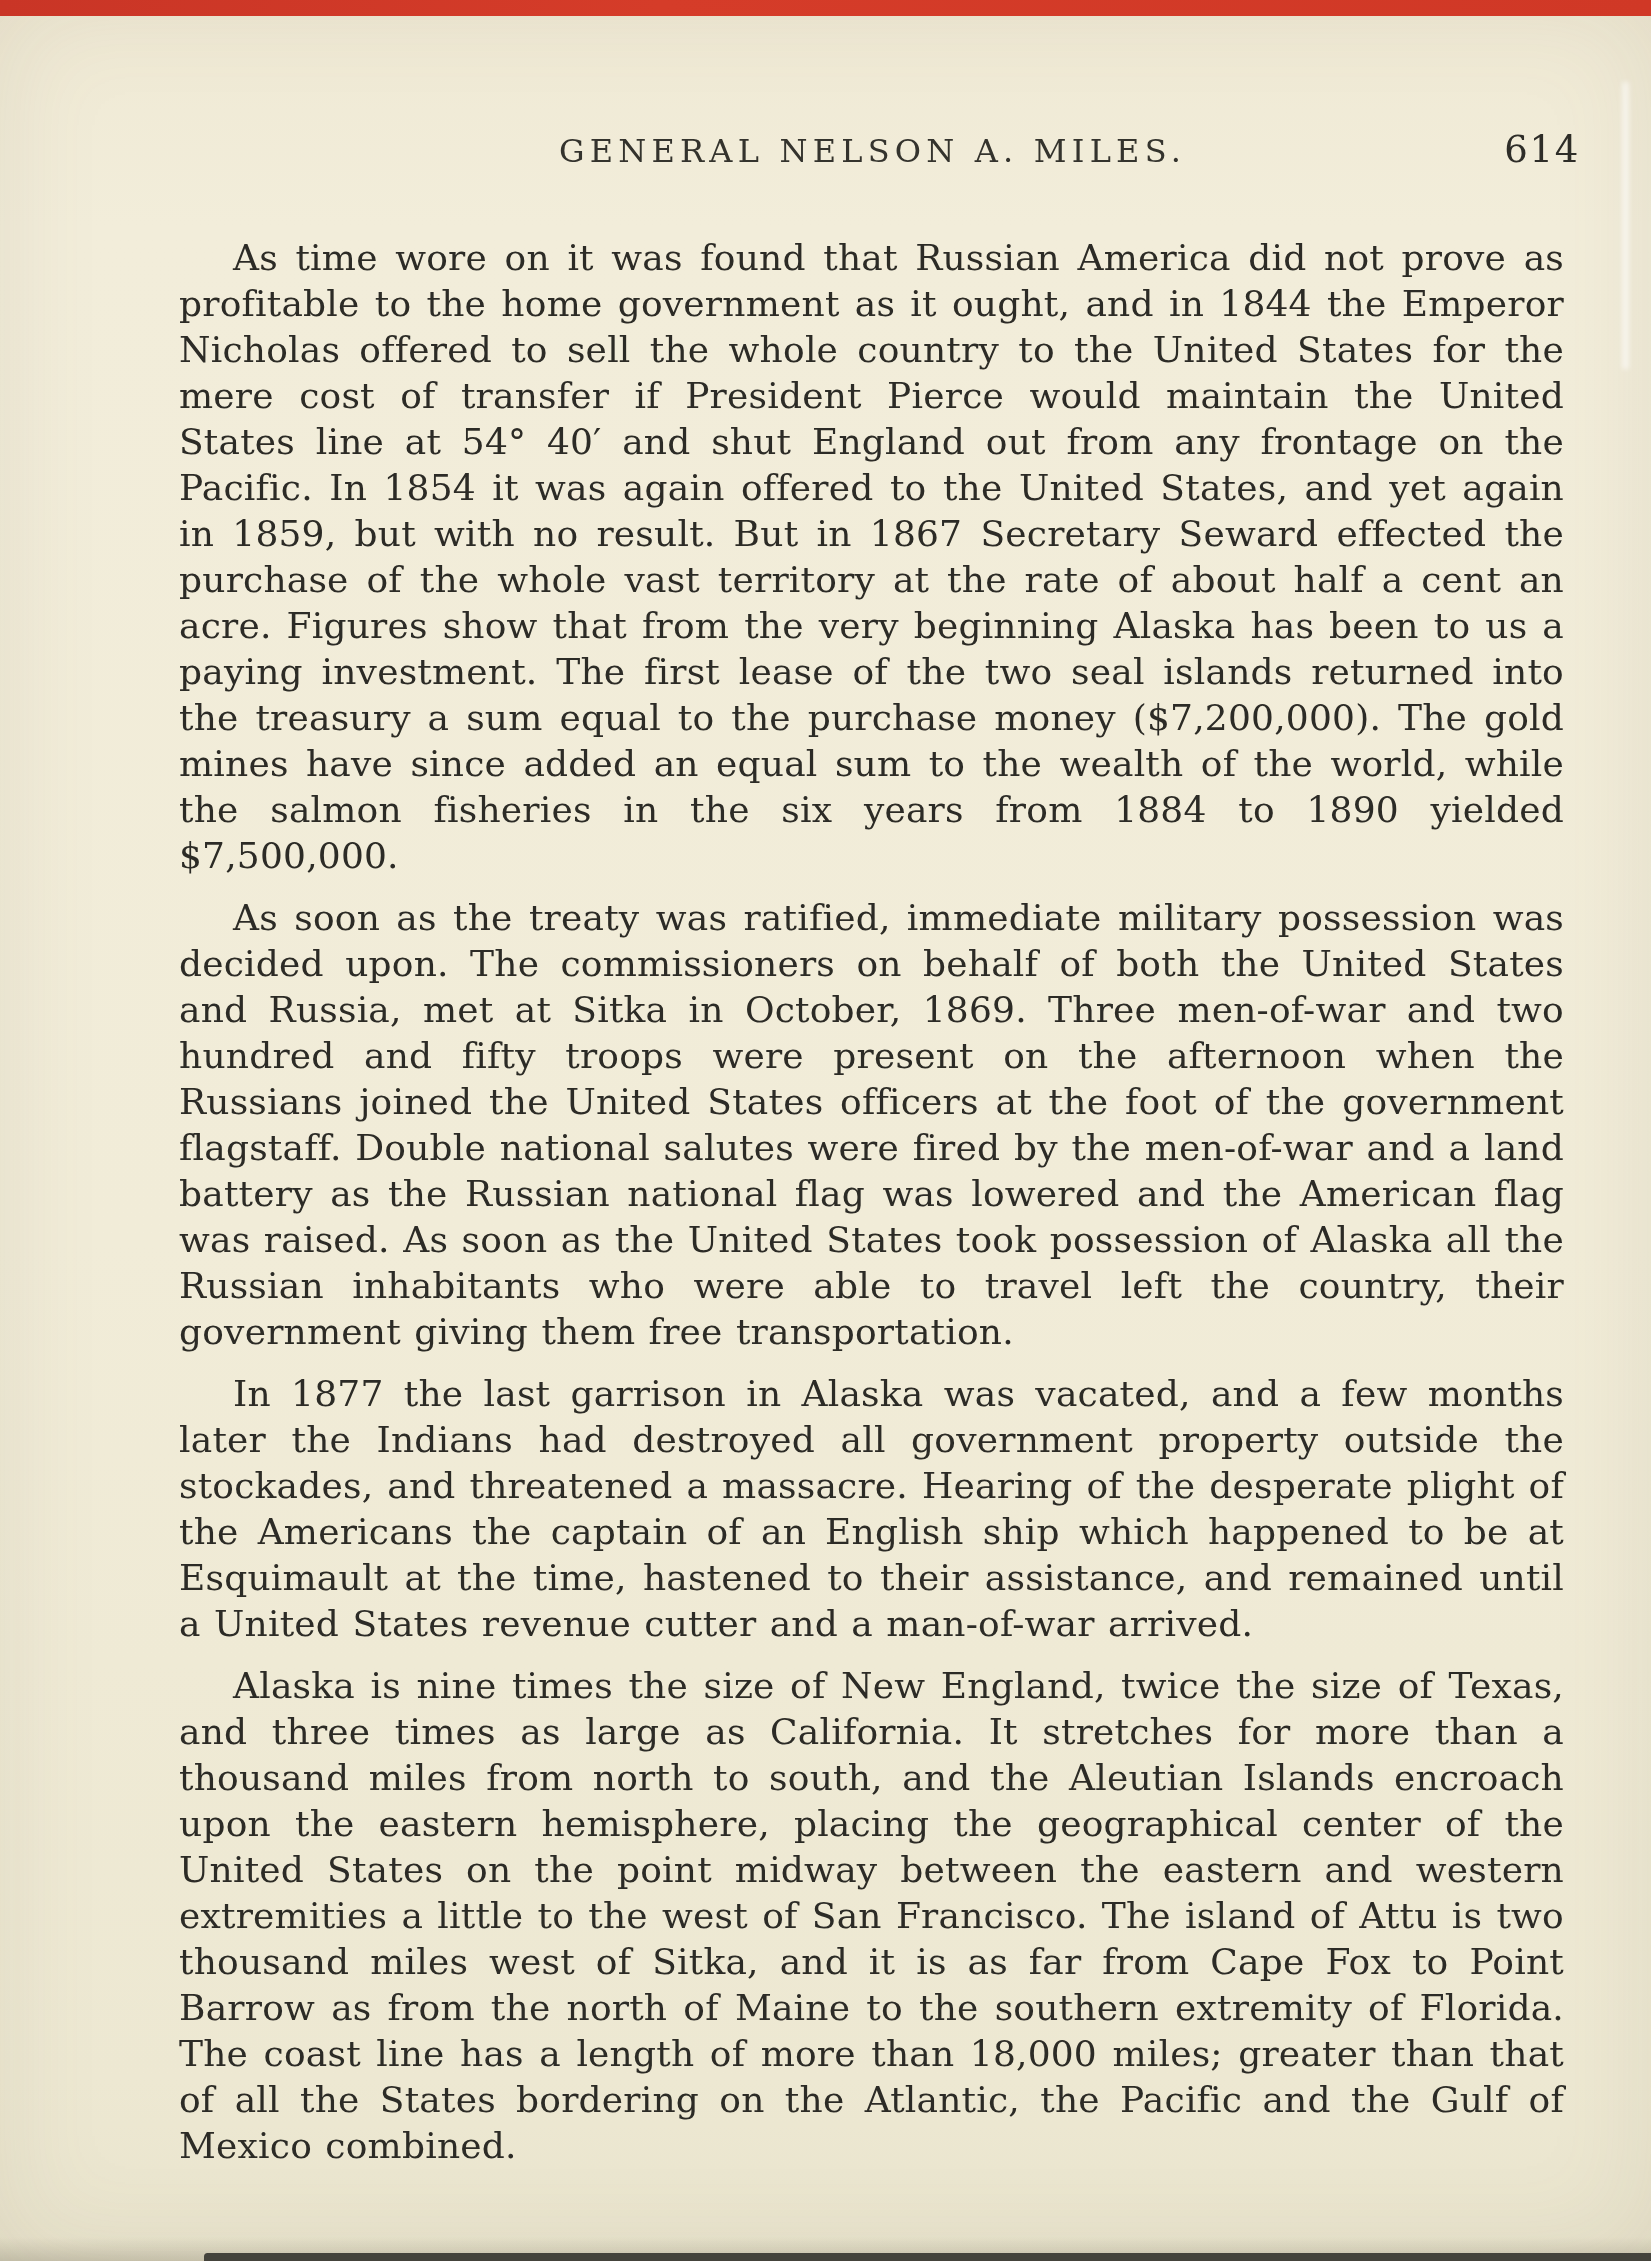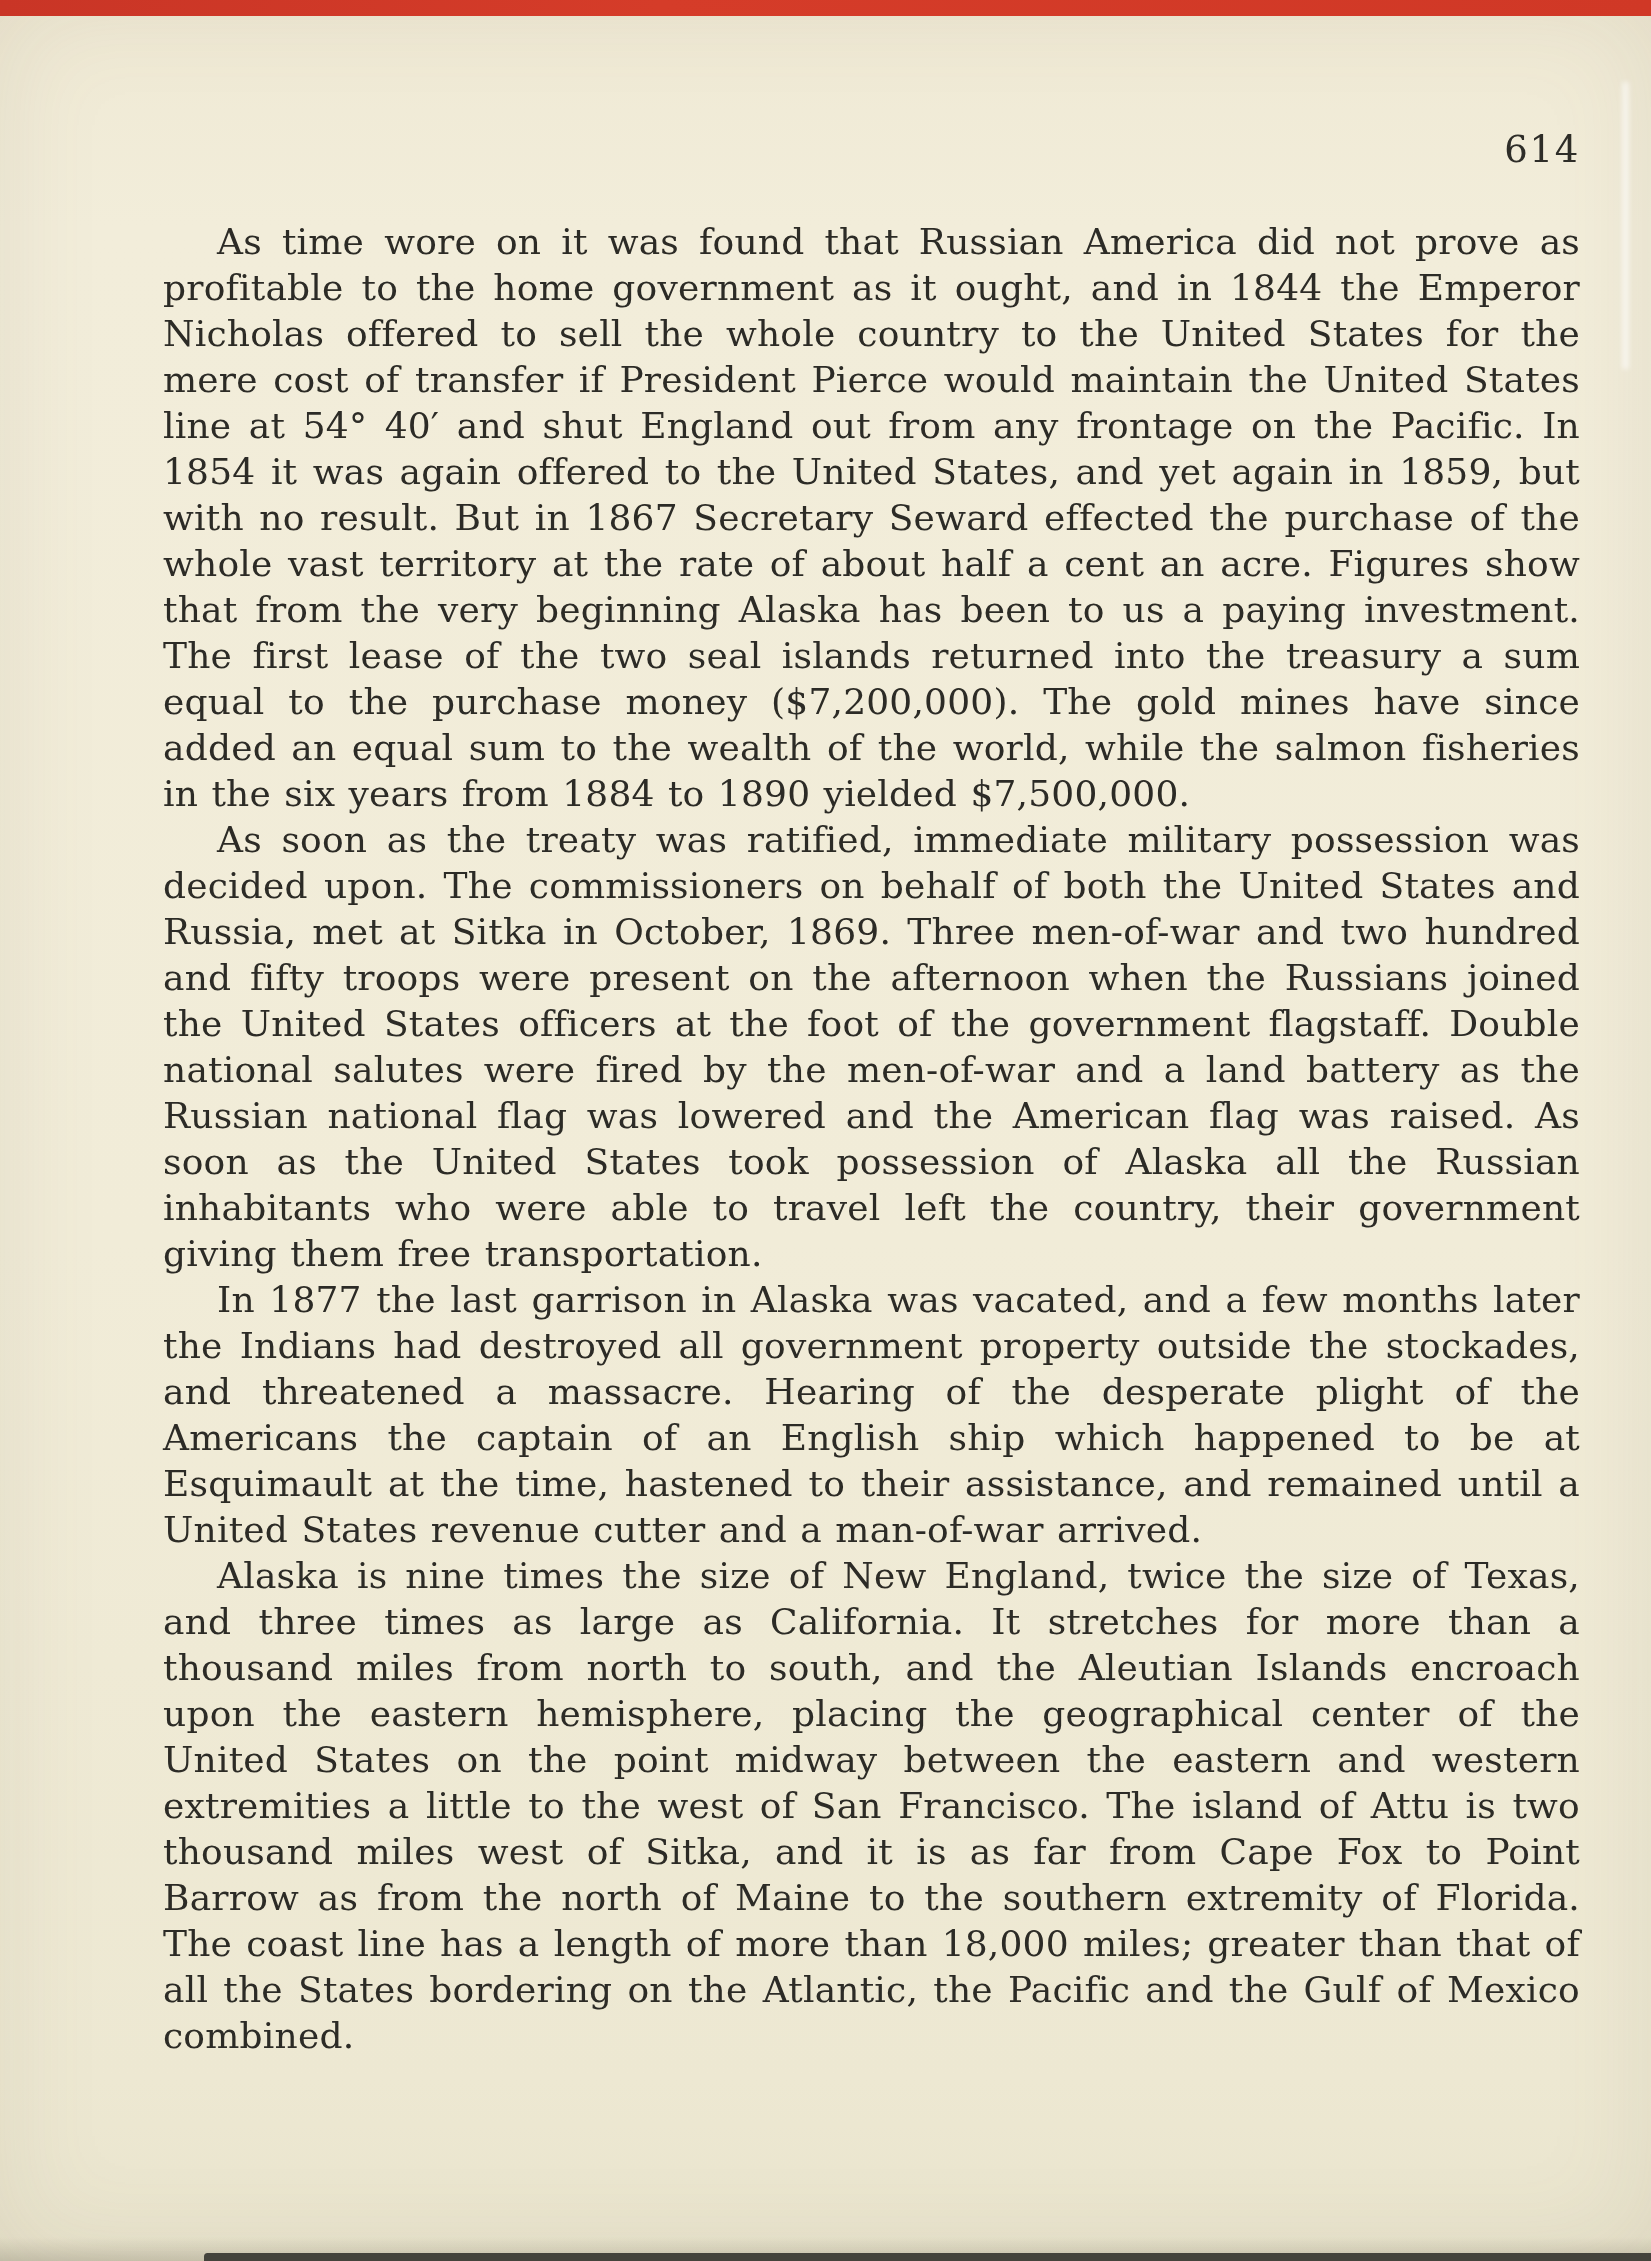--- a/index.html
+++ b/index.html
@@ -60,21 +60,21 @@
     top: 219px;
     left: 163px;
     width: 1417px;
     font-size: 36px;
     line-height: 46px;
     text-align: justify;
     letter-spacing: 0.2px;
     word-spacing: 1.7px;
   }
   .body-text p {
-    margin: 0;
+    margin: 16px;
     text-indent: 54px;
   }
   .bottom-shadow {
     position: absolute;
     bottom: 0; left: 0; right: 0;
     height: 24px;
     background: linear-gradient(180deg, rgba(80, 75, 60, 0) 0%, rgba(80, 75, 60, 0.20) 100%);
   }
   .bottom-strip {
     position: absolute;
@@ -89,20 +89,21 @@
 </head>
 <body>
 
 <div class="page">
 
   <div class="red-strip"></div>
 
   <div class="crease"></div>
 
   <div class="running-header">
+    <span class="title">GENERAL NELSON A. MILES.</span>
     <span class="pagenum">614</span>
   </div>
 
   <div class="body-text">
     <p>As time wore on it was found that Russian America did not prove as profitable to the home government as it ought, and in 1844 the Emperor Nicholas offered to sell the whole country to the United States for the mere cost of transfer if President Pierce would maintain the United States line at 54° 40′ and shut England out from any frontage on the Pacific.  In 1854 it was again offered to the United States, and yet again in 1859, but with no result.  But in 1867 Secretary Seward effected the purchase of the whole vast territory at the rate of about half a cent an acre. Figures show that from the very beginning Alaska has been to us a paying investment.  The first lease of the two seal islands returned into the treasury a sum equal to the purchase money ($7,200,000).  The gold mines have since added an equal sum to the wealth of the world, while the salmon fisheries in the six years from 1884 to 1890 yielded $7,500,000.</p>
     <p>As soon as the treaty was ratified, immediate military possession was decided upon.  The commissioners on behalf of both the United States and Russia, met at Sitka in October, 1869.  Three men-of-war and two hundred and fifty troops were present on the afternoon when the Russians joined the United States officers at the foot of the government flagstaff. Double national salutes were fired by the men-of-war and a land battery as the Russian national flag was lowered and the American flag was raised. As soon as the United States took possession of Alaska all the Russian inhabitants who were able to travel left the country, their government giving them free transportation.</p>
     <p>In 1877 the last garrison in Alaska was vacated, and a few months later the Indians had destroyed all government property outside the stockades, and threatened a massacre.  Hearing of the desperate plight of the Americans the captain of an English ship which happened to be at Esquimault at the time, hastened to their assistance, and remained until a United States revenue cutter and a man-of-war arrived.</p>
     <p>Alaska is nine times the size of New England, twice the size of Texas, and three times as large as California.  It stretches for more than a thousand miles from north to south, and the Aleutian Islands encroach upon the eastern hemisphere, placing the geographical center of the United States on the point midway between the eastern and western extremities a little to the west of San Francisco.  The island of Attu is two thousand miles west of Sitka, and it is as far from Cape Fox to Point Barrow as from the north of Maine to the southern extremity of Florida.  The coast line has a length of more than 18,000 miles; greater than that of all the States bordering on the Atlantic, the Pacific and the Gulf of Mexico combined.</p>
   </div>
 

